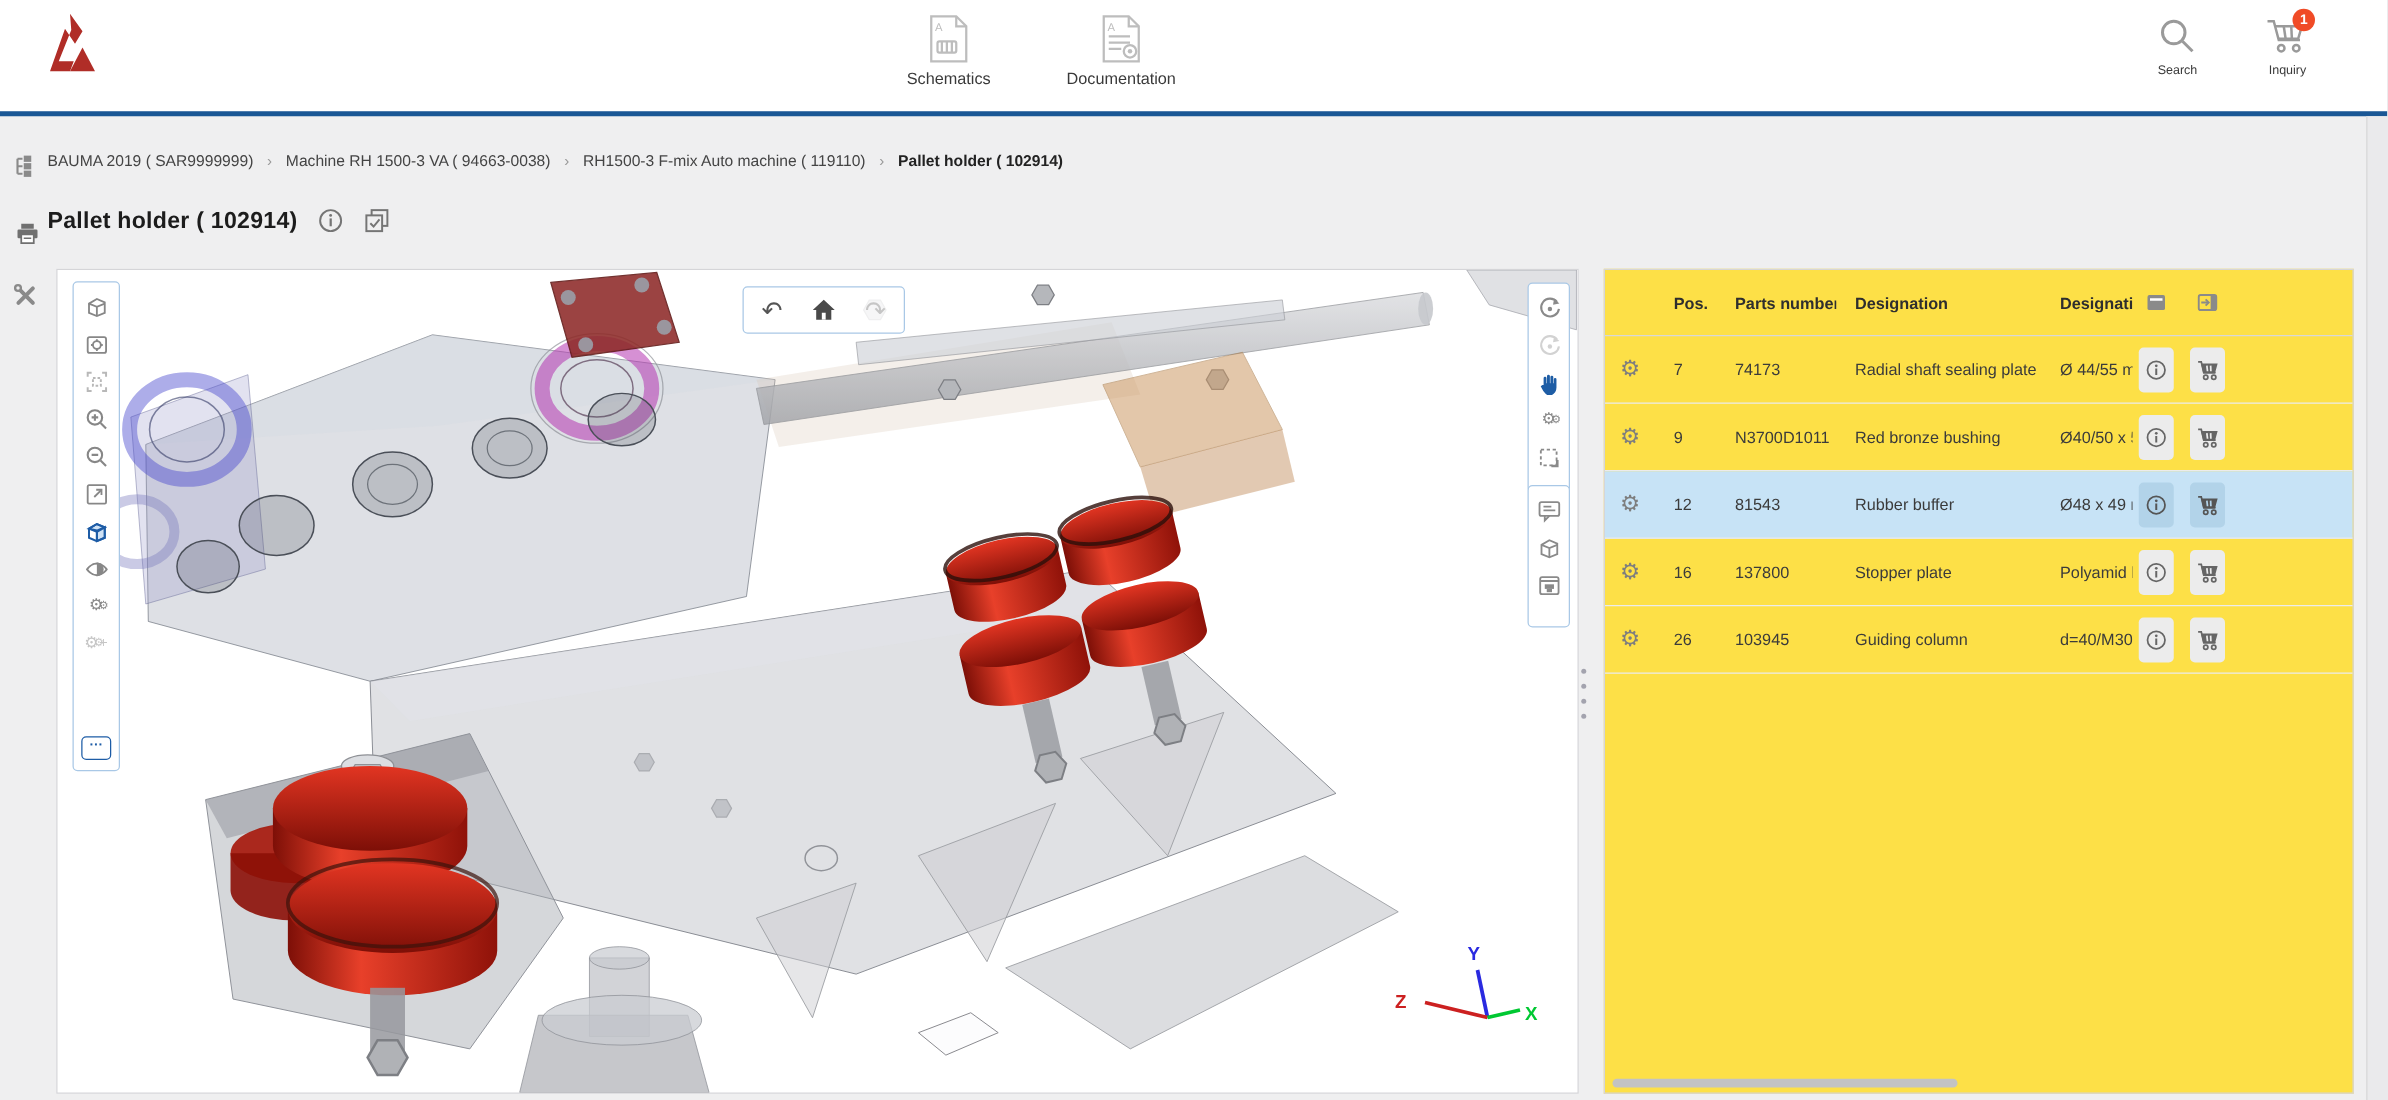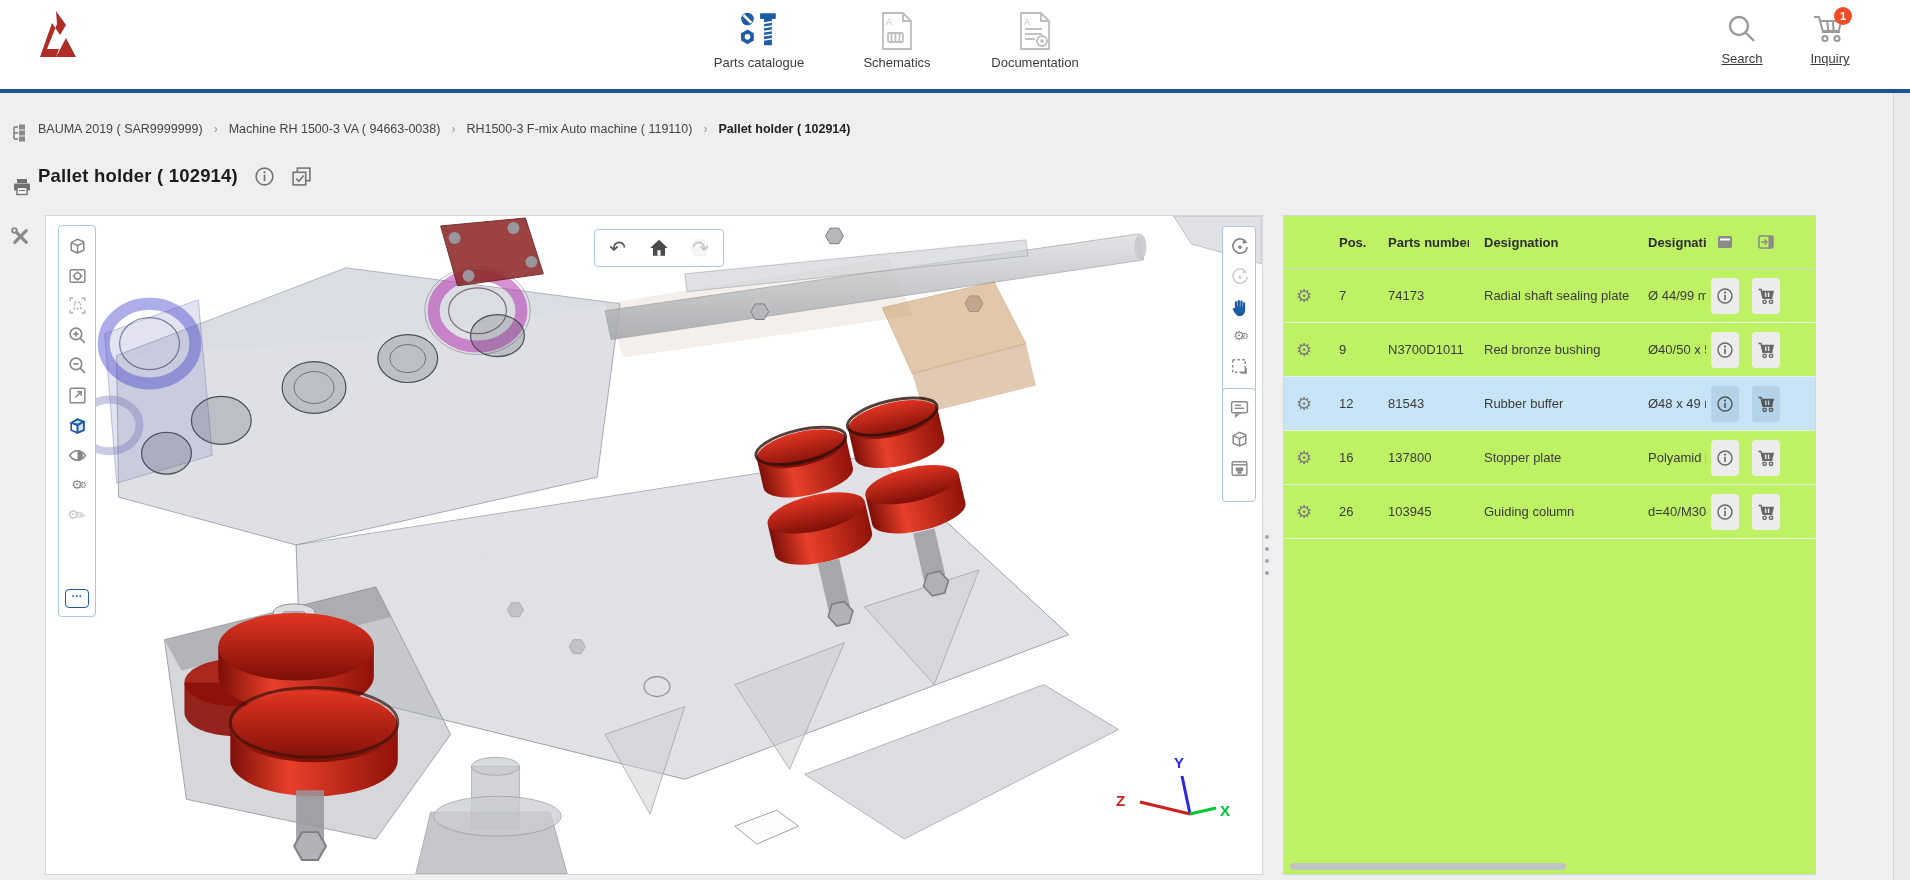--- a/index.html
+++ b/index.html
@@ -9,37 +9,37 @@
   .topbar{position:absolute;left:0;top:0;width:100%;height:89px;background:#fff;}
   .top-divider{position:absolute;left:0;top:89px;width:100%;height:4px;background:#1a5795;}
   .logo{position:absolute;left:30px;top:5px;}
   .nav{position:absolute;left:690px;top:7px;display:flex;}
   .nav-item{width:138px;display:flex;flex-direction:column;align-items:center;cursor:pointer;}
   .nav-ic{height:44px;display:flex;align-items:flex-end;justify-content:center;}
   .nav-label{font-size:13px;color:#3a3a3a;margin-top:4px;white-space:nowrap;}
   .actions{position:absolute;left:1712px;top:9px;display:flex;gap:28px;}
   .action-item{width:60px;display:flex;flex-direction:column;align-items:center;cursor:pointer;position:relative;}
   .action-ic{height:40px;display:flex;align-items:center;justify-content:center;}
-  .action-label{font-size:13px;color:#3a3a3a;margin-top:2px;text-decoration:underline;}
+  .action-label{font-size:10px;color:#3a3a3a;margin-top:2px;}
   .badge{position:absolute;left:34px;top:-2px;width:18px;height:18px;border-radius:50%;background:#f04b26;
          color:#fff;font-size:11px;font-weight:bold;display:flex;align-items:center;justify-content:center;}
   
   .crumb-tree{position:absolute;left:10px;top:123px;}
   .breadcrumb{position:absolute;left:38px;top:122px;display:flex;align-items:flex-end;gap:11px;font-size:12.5px;color:#444;}
   .breadcrumb .sep{color:#999;font-size:12px;}
   .breadcrumb .last{font-weight:bold;color:#222;}
   .crumb-link{cursor:pointer;}
   .print-ic{position:absolute;left:12px;top:178px;}
   .title-row{position:absolute;left:38px;top:165px;display:flex;align-items:center;gap:16px;}
   .page-title{font-size:18.5px;font-weight:bold;color:#1c1c1c;letter-spacing:.2px;}
   .tools-ic{position:absolute;left:10px;top:226px;}
   
   .viewer-card{position:absolute;left:45px;top:215px;width:1218px;height:660px;background:#fff;
                border:1px solid #d5d5d8;box-sizing:border-box;}
-  .table-card{position:absolute;left:1283px;top:215px;width:533px;height:660px;background:#bef264;
+  .table-card{position:absolute;left:1283px;top:215px;width:600px;height:660px;background:#fde047;
               border:1px solid #d5d5d8;box-sizing:border-box;}
   .scene{position:absolute;left:0;top:0;width:100%;height:100%;}
   
   .vtool{position:absolute;background:#fff;border:1px solid #a9c8e6;border-radius:4px;
          display:flex;flex-direction:column;align-items:center;padding:8px 0;gap:8px;}
   .vtool-left{left:12px;top:9px;width:36px;height:374px;}
   .vt-btn{width:24px;height:22px;display:flex;align-items:center;justify-content:center;cursor:pointer;}
   .vt-more{margin-top:auto;width:22px;height:17px;border:1.4px solid #1d5ca6;border-radius:4px;color:#1d5ca6;
            font-weight:bold;font-size:11px;line-height:13px;text-align:center;cursor:pointer;}
   .vtool-top{left:548px;top:13px;width:128px;height:36px;flex-direction:row;justify-content:center;
@@ -78,40 +78,20 @@
 
   <div class="topbar">
     <div class="logo">
       <svg width="58" height="58" viewBox="0 0 58 58">
         <path d="M24 6 L34 20 L28 30 L20 18 L8 52 L24 52 L27 44 L15 44 L25 19 Z" fill="#b02d27" transform="translate(2,0)"></path>
         <path d="M36 33 L46 52 L26 52 Z" fill="#b02d27"></path>
       </svg>
     </div>
 
     <div class="nav">
-      <div class="nav-item active">
-        <span class="nav-ic">
-          <svg width="42" height="42" viewBox="0 0 40 40">
-            <circle cx="9" cy="9.5" r="6" fill="#1d5ca6"></circle>
-            <line x1="5.2" y1="5.7" x2="12.8" y2="13.3" stroke="#fff" stroke-width="2.4"></line>
-            <polygon points="9,19.5 15.1,23 15.1,30 9,33.5 2.9,30 2.9,23" fill="#1d5ca6"></polygon>
-            <circle cx="9" cy="26.5" r="2.7" fill="#fff"></circle>
-            <rect x="21" y="4" width="15" height="5.5" rx="1" fill="#1d5ca6"></rect>
-            <rect x="24.8" y="9.5" width="7.5" height="25" fill="#1d5ca6"></rect>
-            <g stroke="#fff" stroke-width="1.6">
-              <line x1="24.8" y1="13.5" x2="32.3" y2="12.3"></line>
-              <line x1="24.8" y1="17.5" x2="32.3" y2="16.3"></line>
-              <line x1="24.8" y1="21.5" x2="32.3" y2="20.3"></line>
-              <line x1="24.8" y1="25.5" x2="32.3" y2="24.3"></line>
-              <line x1="24.8" y1="29.5" x2="32.3" y2="28.3"></line>
-            </g>
-          </svg>
-        </span>
-        <span class="nav-label">Parts catalogue</span>
-      </div>
       <div class="nav-item">
         <span class="nav-ic">
           <svg width="36" height="40" viewBox="0 0 36 40" fill="none" stroke="#bdbdbd" stroke-width="1.8">
             <path d="M4 2 h20 l8 8 v28 H4 z"></path>
             <path d="M24 2 v8 h8"></path>
             <text x="7" y="14" font-size="9" stroke="none" fill="#bdbdbd" font-family="Liberation Sans,sans-serif">A</text>
             <rect x="9" y="22" width="15" height="9" rx="1.5"></rect>
             <line x1="12.5" y1="22" x2="12.5" y2="31"></line>
             <line x1="16.5" y1="22" x2="16.5" y2="31"></line>
             <line x1="20.5" y1="22" x2="20.5" y2="31"></line>
@@ -508,21 +488,21 @@
             <path d="M7.5 6.5 L10 9 l-2.5 2.5"></path>
         </svg>
       </div>
     </div>
 
     <div class="t-row">
       <div class="gear-cell">⚙</div>
       <div class="cell">7</div>
       <div class="cell">74173</div>
       <div class="cell">Radial shaft sealing plate</div>
-      <div class="cell">Ø 44/99 m</div>
+      <div class="cell">Ø 44/55 m</div>
       <div class="btn-cell">
           <span class="icon-btn">
             <svg width="18" height="18" viewBox="0 0 18 18" fill="none" stroke="#666" stroke-width="1.4">
               <circle cx="9" cy="9" r="7"></circle>
               <circle cx="9" cy="5.6" r="1.1" fill="#666" stroke="none"></circle>
               <rect x="8.2" y="7.8" width="1.6" height="5.2" fill="#666" stroke="none"></rect>
             </svg>
           </span>
         </div>
       <div class="btn-cell">

